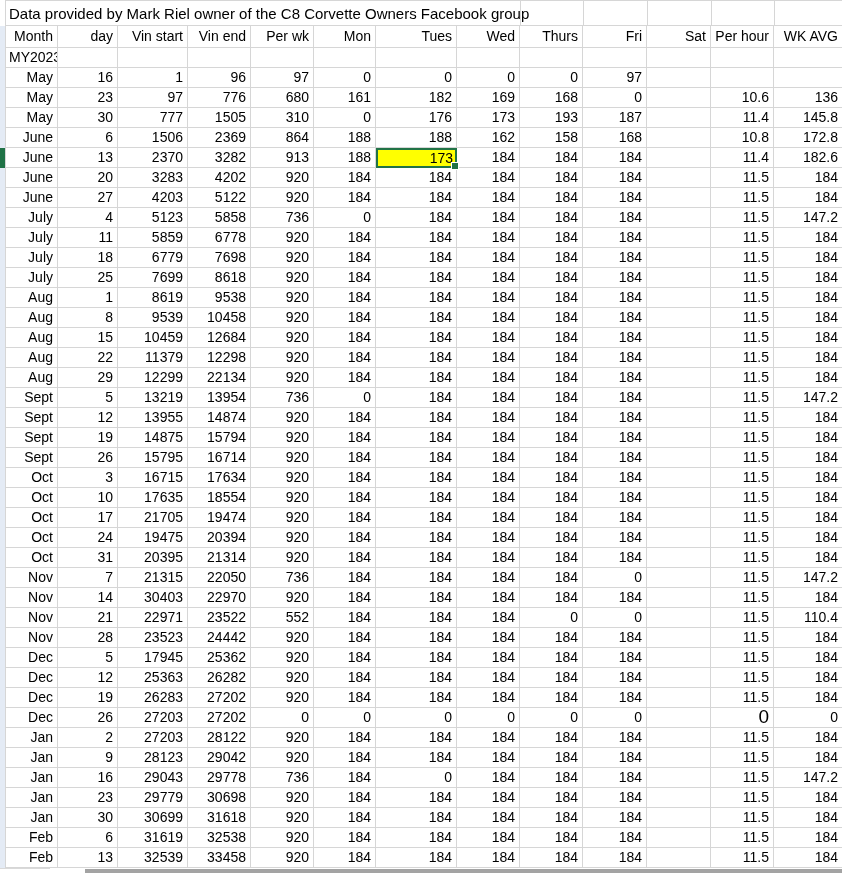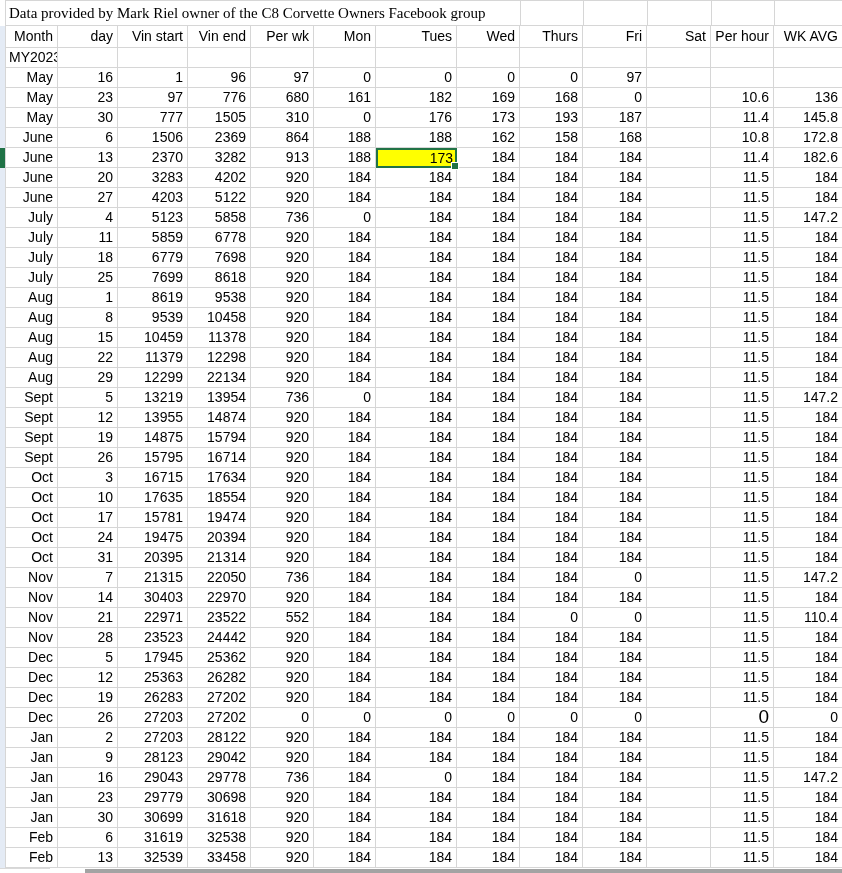--- a/index.html
+++ b/index.html
@@ -10,21 +10,21 @@
   .sheet{position:relative;width:842px;height:873px;background:#ffffff;}
 
   
   .row-strip{position:absolute;left:0;top:26px;width:5px;height:842px;background:#e4ebf5;}
   .row-strip-top{position:absolute;left:0;top:0;width:5px;height:26px;background:#ffffff;}
   .sel-row-marker{position:absolute;left:0;top:122px;width:5px;height:20px;background:#1f7246;}
 
   .content{position:absolute;left:5px;top:0;width:837px;border-left:1px solid #d6d6d6;box-sizing:border-box;}
 
   .title-row{position:relative;height:26px;border-top:1px solid #d6d6d6;border-bottom:1px solid #d6d6d6;box-sizing:border-box;background:#ffffff;}
-  .title-text{position:absolute;left:3px;top:4px;font-size:15px;white-space:nowrap;font-family:Liberation Serif, serif;}
+  .title-text{position:absolute;left:3px;top:4px;font-size:15px;white-space:nowrap;}
   .tgl{position:absolute;top:0;width:1px;height:25px;background:#d6d6d6;}
 
   .grid{display:grid;grid-template-columns:52px 60px 70px 63px 63px 62px 81px 63px 63px 64px 64px 63px 69px;}
   .cell{
     height:20px;line-height:19px;box-sizing:border-box;
     border-right:1px solid #d6d6d6;border-bottom:1px solid #d6d6d6;
     text-align:right;padding-right:4px;white-space:nowrap;overflow:hidden;background:#ffffff;
   }
   .header .cell{height:22px;line-height:21px;}
   .cell.left{text-align:left;padding-left:3px;padding-right:0;}
@@ -281,21 +281,21 @@
           <div class="cell">184</div>
           <div class="cell">184</div>
           <div class="cell"></div>
           <div class="cell">11.5</div>
           <div class="cell">184</div>
         </div>
         <div class="grid">
           <div class="cell">Aug</div>
           <div class="cell">15</div>
           <div class="cell">10459</div>
-          <div class="cell">11378</div>
+          <div class="cell">12684</div>
           <div class="cell">920</div>
           <div class="cell">184</div>
           <div class="cell">184</div>
           <div class="cell">184</div>
           <div class="cell">184</div>
           <div class="cell">184</div>
           <div class="cell"></div>
           <div class="cell">11.5</div>
           <div class="cell">184</div>
         </div>
@@ -415,21 +415,21 @@
           <div class="cell">184</div>
           <div class="cell">184</div>
           <div class="cell">184</div>
           <div class="cell"></div>
           <div class="cell">11.5</div>
           <div class="cell">184</div>
         </div>
         <div class="grid">
           <div class="cell">Oct</div>
           <div class="cell">17</div>
-          <div class="cell">15781</div>
+          <div class="cell">21705</div>
           <div class="cell">19474</div>
           <div class="cell">920</div>
           <div class="cell">184</div>
           <div class="cell">184</div>
           <div class="cell">184</div>
           <div class="cell">184</div>
           <div class="cell">184</div>
           <div class="cell"></div>
           <div class="cell">11.5</div>
           <div class="cell">184</div>

